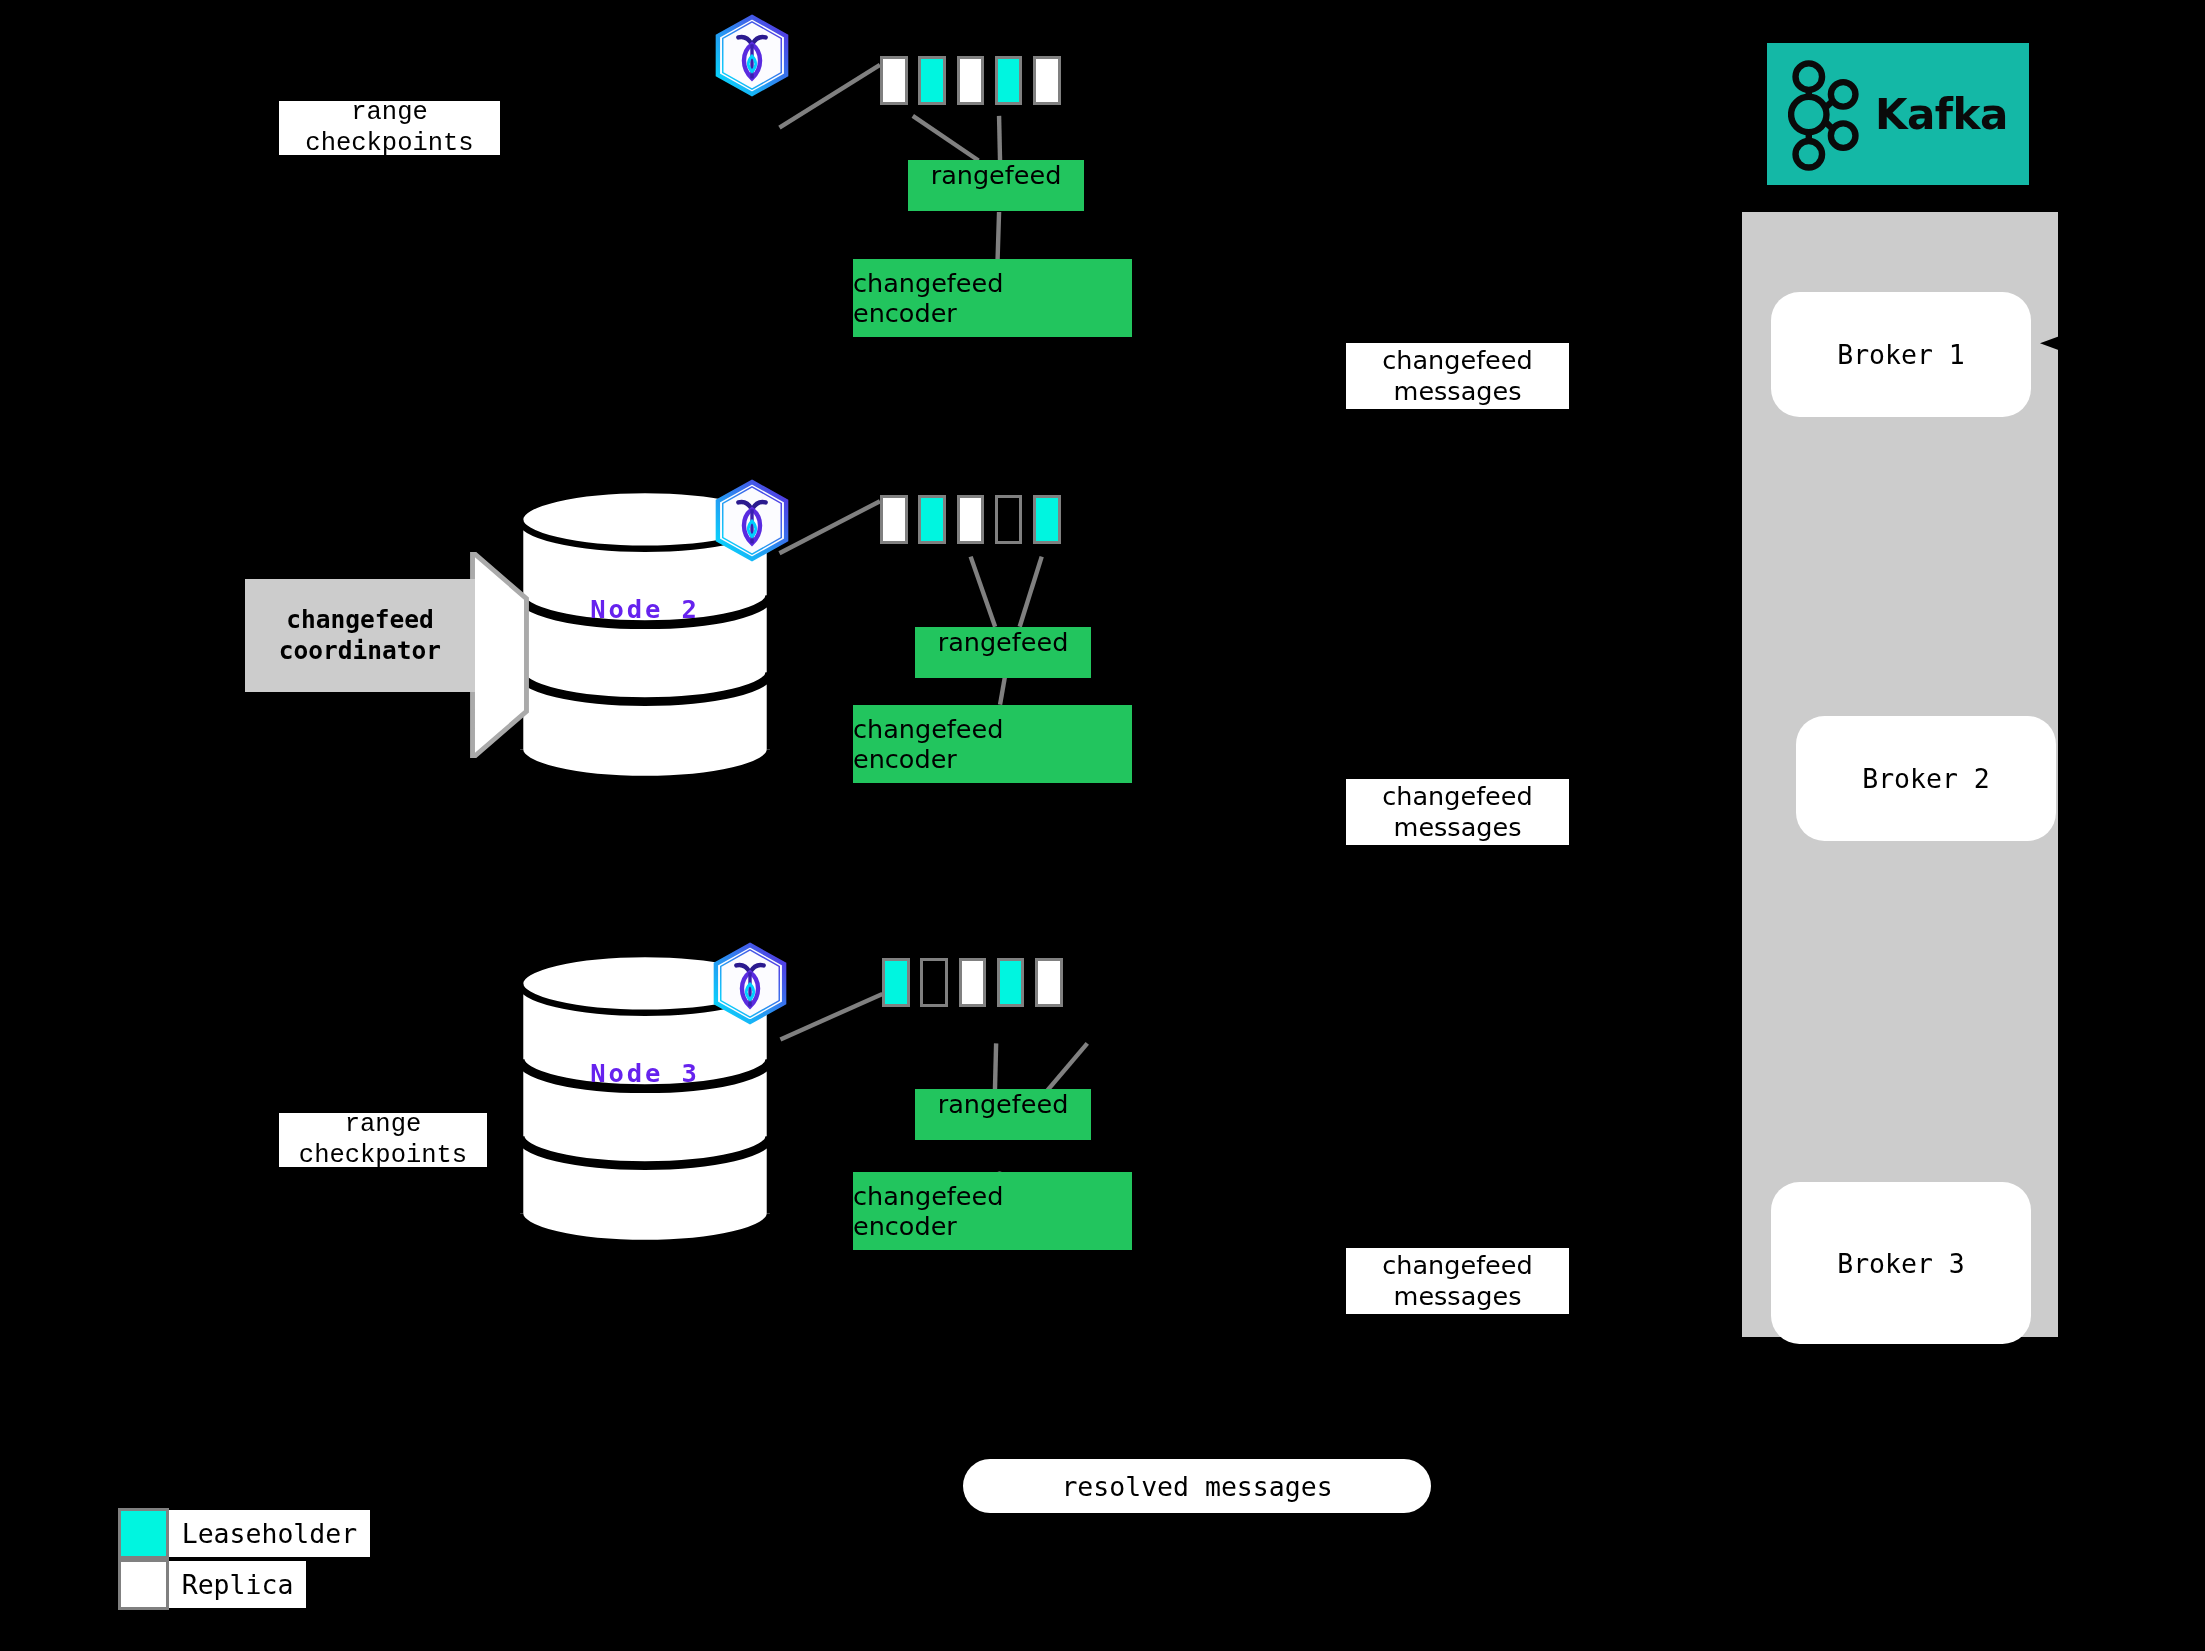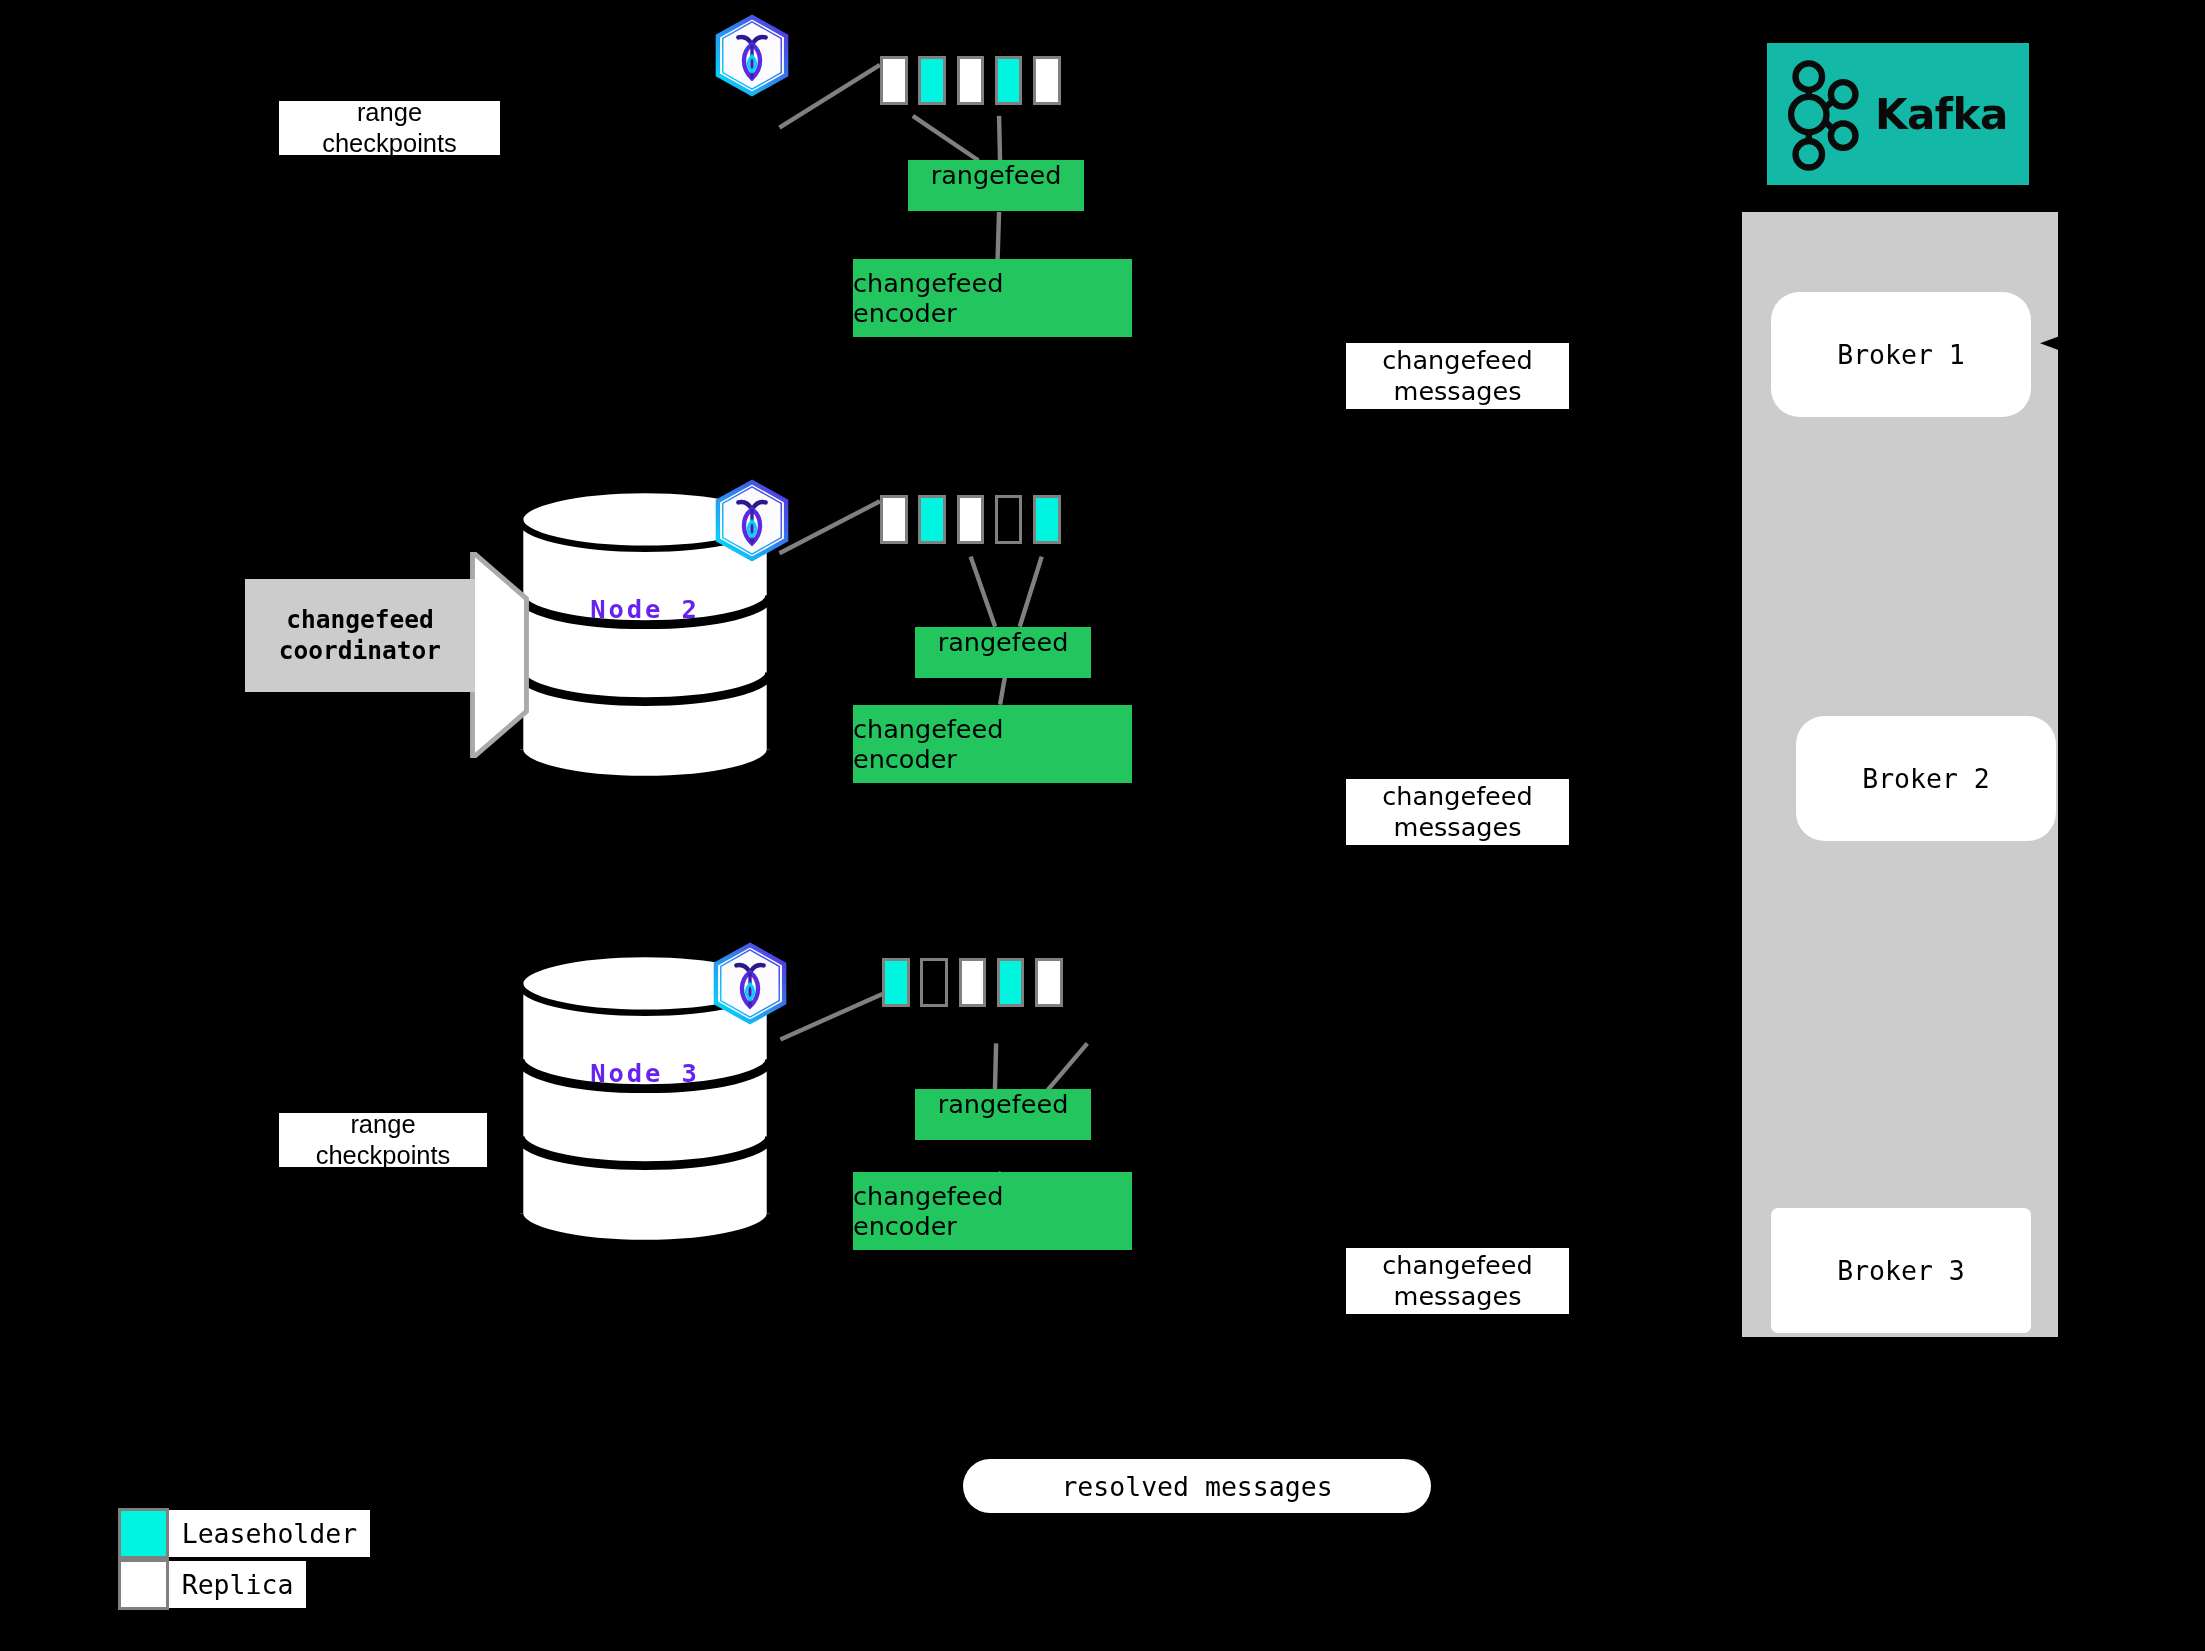--- a/index.html
+++ b/index.html
@@ -27,21 +27,21 @@
 
   
   .gbox{position:absolute;background:#22c55e;color:#000;
         display:flex;align-items:flex-start;justify-content:center;text-align:center;
         font-family:"DejaVu Sans",sans-serif;font-size:25.5px;line-height:1.18;}
 
   
   .wlabel{position:absolute;background:#FFFFFF;color:#000;
       display:flex;align-items:center;justify-content:center;text-align:center;
       font-family:"DejaVu Sans",sans-serif;font-size:25.5px;line-height:1.22;}
-  .wlabel.mono{font-family:Liberation Sans, sans-serif;}
+  .wlabel.mono{font-family:Liberation Mono, monospace;}
 
   
   .coord{position:absolute;background:#CCCCCC;color:#000;font-weight:bold;
       display:flex;align-items:center;justify-content:center;text-align:center;
       font-family:"DejaVu Sans Mono",monospace;font-size:24.5px;line-height:1.25;}
 
   
   .kafkabox{position:absolute;background:#14b8a6;display:flex;align-items:center;
             justify-content:center;gap:12.7px;}
   .kafkaword{font-family:"DejaVu Sans",sans-serif;font-weight:bold;font-size:42px;color:#0A0A0A;letter-spacing:-0.5px;}
@@ -292,21 +292,21 @@
   <svg style="position:absolute;left:2040px;top:331px;width:29px;height:24.5px;" viewBox="0 0 60 50">
     <polygon points="0,25 55,5 45,25 55,45" fill="#000000"></polygon>
   </svg>
 
   <div class="broker" style="left:1771px;top:292px;width:260px;height:125px;">
     <span>Broker 1</span>
   </div>
   <div class="broker" style="left:1771px;top:716px;width:260px;height:125px;margin-left:25px;">
     <span>Broker 2</span>
   </div>
-  <div class="broker" style="left:1771px;top:1208px;width:260px;height:125px;border-radius:7px;">
+  <div class="broker" style="left:1771px;top:1182px;width:260px;height:162px;">
     <span>Broker 3</span>
   </div>
 
   <div class="pill" style="left:963px;top:1459px;width:468px;height:54px;">
     <span>resolved messages</span>
   </div>
 
   <div class="legend" style="left:118px;top:1508px;width:304px;height:123px;">
     <div class="lgrow" style="left:0;top:0;">
       <span class="lgsw lease"></span>

